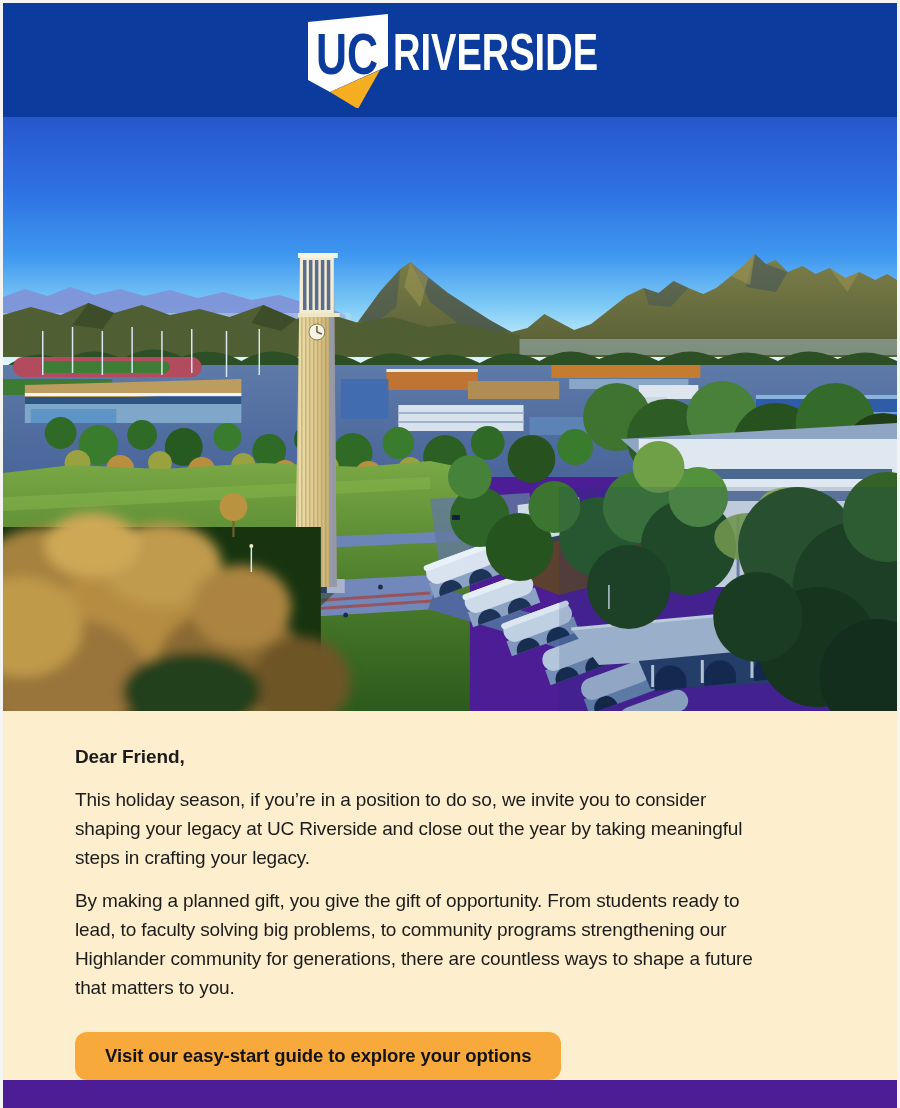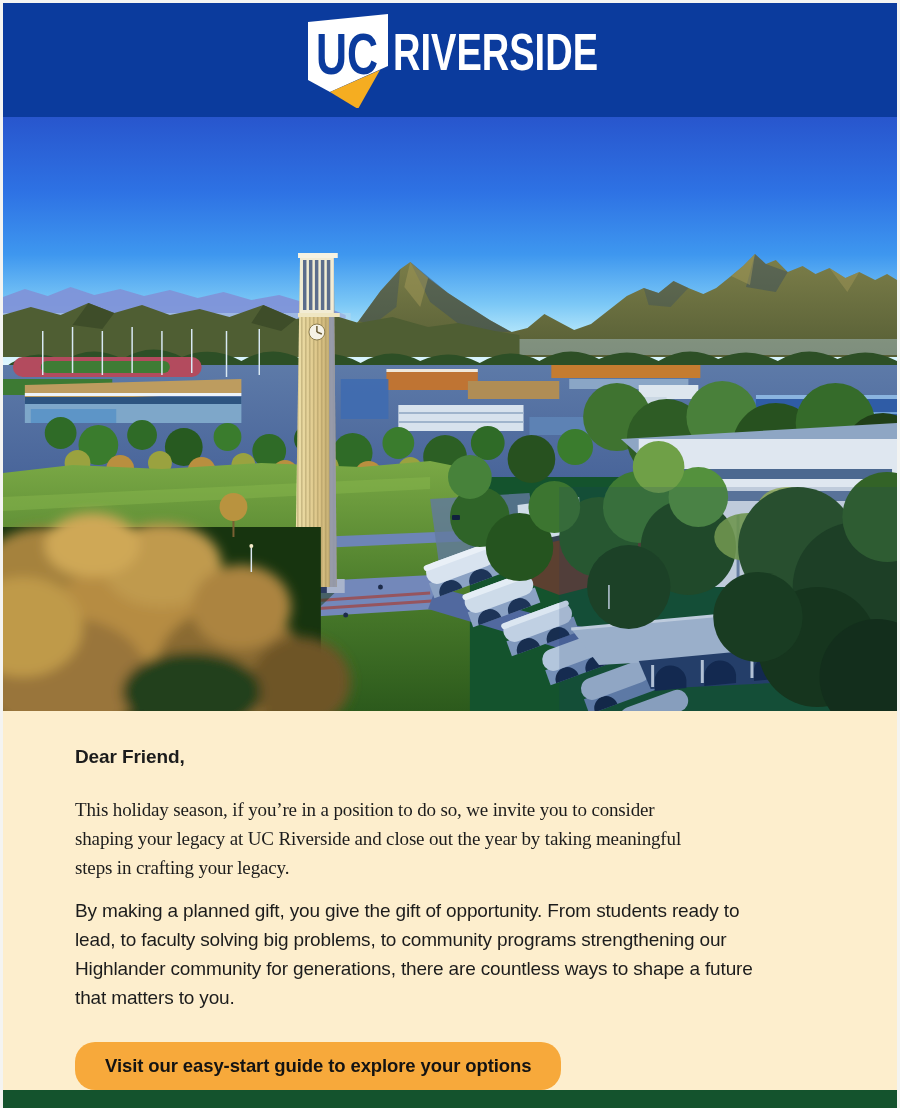--- a/index.html
+++ b/index.html
@@ -1,46 +1,46 @@
 <!DOCTYPE html>
 <html><head>
 <meta charset="utf-8">
 <style>
   html,body{margin:0;padding:0;background:#ffffff;}
   .page{
     width:900px;height:1108px;box-sizing:border-box;margin:0;
     border:3px solid #f4f4f2;border-bottom:0;
     font-family:"Liberation Sans","DejaVu Sans",sans-serif;
-    overflow:hidden;background:#14532d;
+    overflow:hidden;background:#4c1d95;
   }
   .header{
     height:114px;background:#0b3b9d;
     display:flex;align-items:center;justify-content:center;
   }
   .logo-svg{display:block;}
   .hero{height:594px;overflow:hidden;line-height:0;}
   .hero svg{display:block;width:100%;height:100%;}
   .email-body{
     background:#fdeecd;color:#1c1c1c;
     padding:34px 48px 0 72px;
   }
   .greeting{
     margin:0;font-size:19px;line-height:24px;font-weight:bold;
     letter-spacing:-0.1px;
   }
   .para{
     margin:0;margin-top:14px;font-size:19px;line-height:29px;
     letter-spacing:-0.15px;white-space:pre-line;max-width:830px;
   }
-  .para.first{margin-top:26px;font-family:Liberation Serif, serif;}
+  .para.first{margin-top:16px;}
   .cta-button{
     display:inline-block;margin-top:30px;
     background:#f7a93b;color:#131313;
     font-size:18.5px;font-weight:bold;letter-spacing:-0.1px;
-    padding:13px 30px;border-radius:20px;border:none;
+    padding:13px 30px;border-radius:12px;border:none;
     cursor:pointer;text-decoration:none;
     font-family:"Liberation Sans","DejaVu Sans",sans-serif;
   }
 </style>
 </head>
 <body>
 
 <div class="page">
 
   <header class="header">

